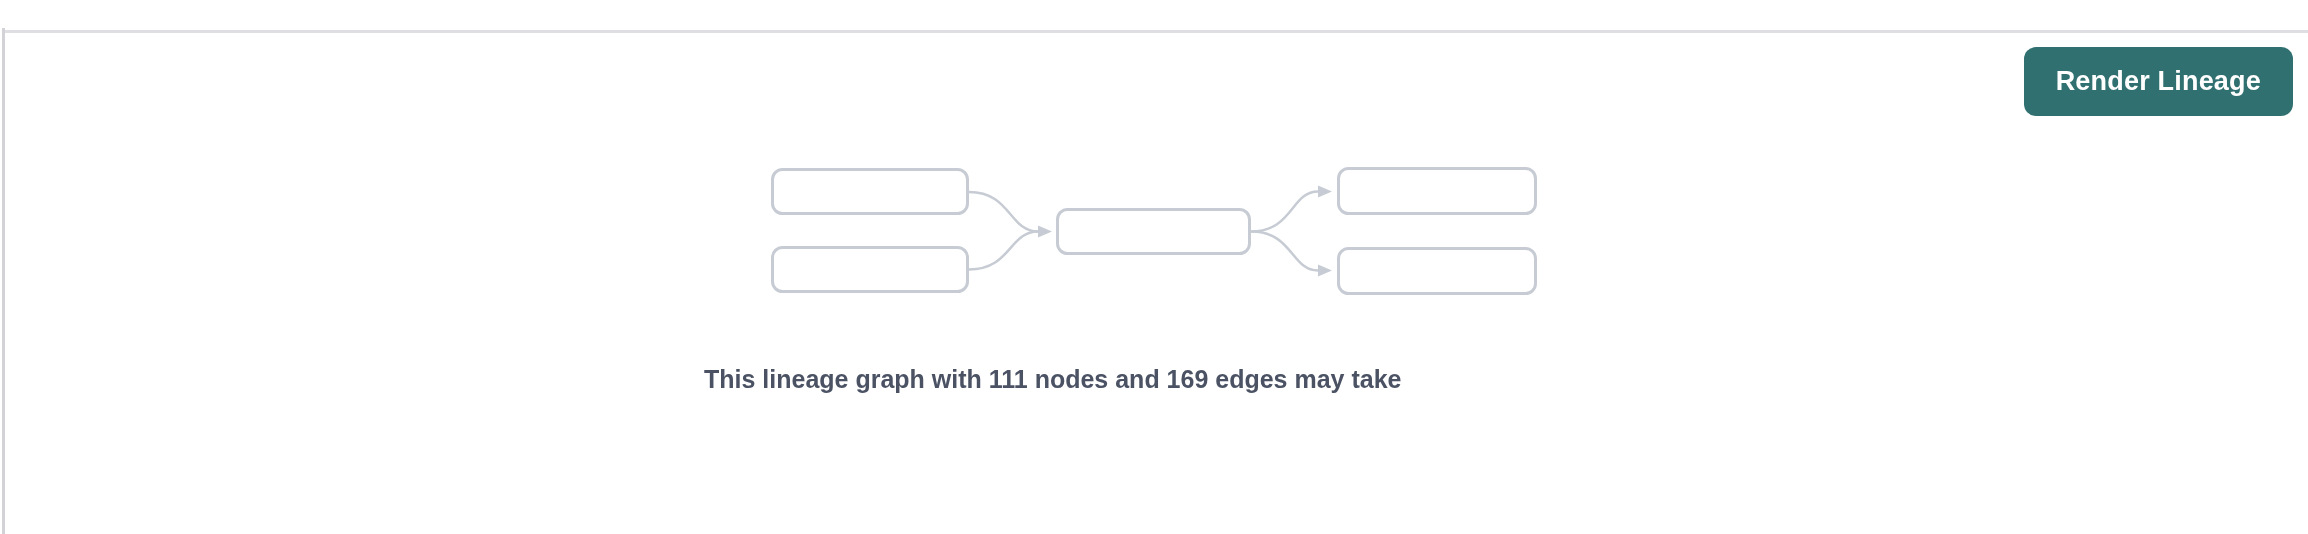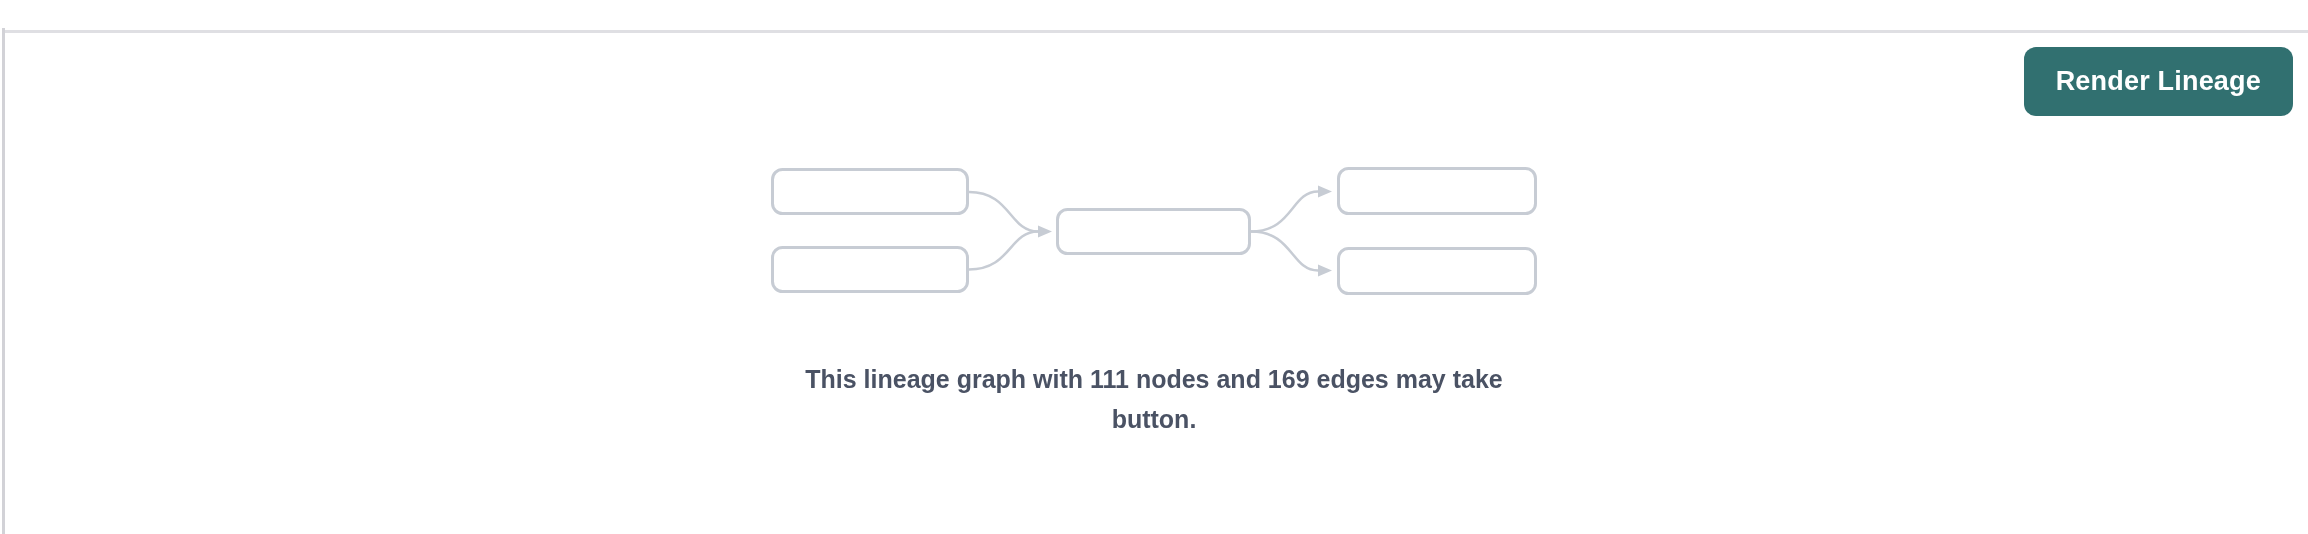--- a/index.html
+++ b/index.html
@@ -67,21 +67,20 @@
     left: 769px;
     width: 770px;
     height: 132px;
   }
   .message {
     position: absolute;
     top: 331px;
     left: 50%;
     transform: translateX(-50%);
     width: 900px;
-    text-align: center;
     color: #4a5264;
     font-size: 25px;
     font-weight: 700;
     line-height: 40px;
   }
 </style>
 </head>
 <body>
 
 <div class="pane">
@@ -113,18 +112,17 @@
         <rect x="3.5" y="4.5" width="195" height="44" rx="10"></rect>
         <rect x="3.5" y="82.5" width="195" height="44" rx="10"></rect>
         <rect x="288.5" y="44.5" width="192" height="44" rx="10"></rect>
         <rect x="569.5" y="3.5" width="197" height="45" rx="10"></rect>
         <rect x="569.5" y="83.5" width="197" height="45" rx="10"></rect>
       </g>
     </svg>
 
     <div class="message">
       <div>This lineage graph with 111 nodes and 169 edges may take</div>
-      <div>button.</div>
     </div>
 
   </div>
 
 </div>
 
 </body></html>

